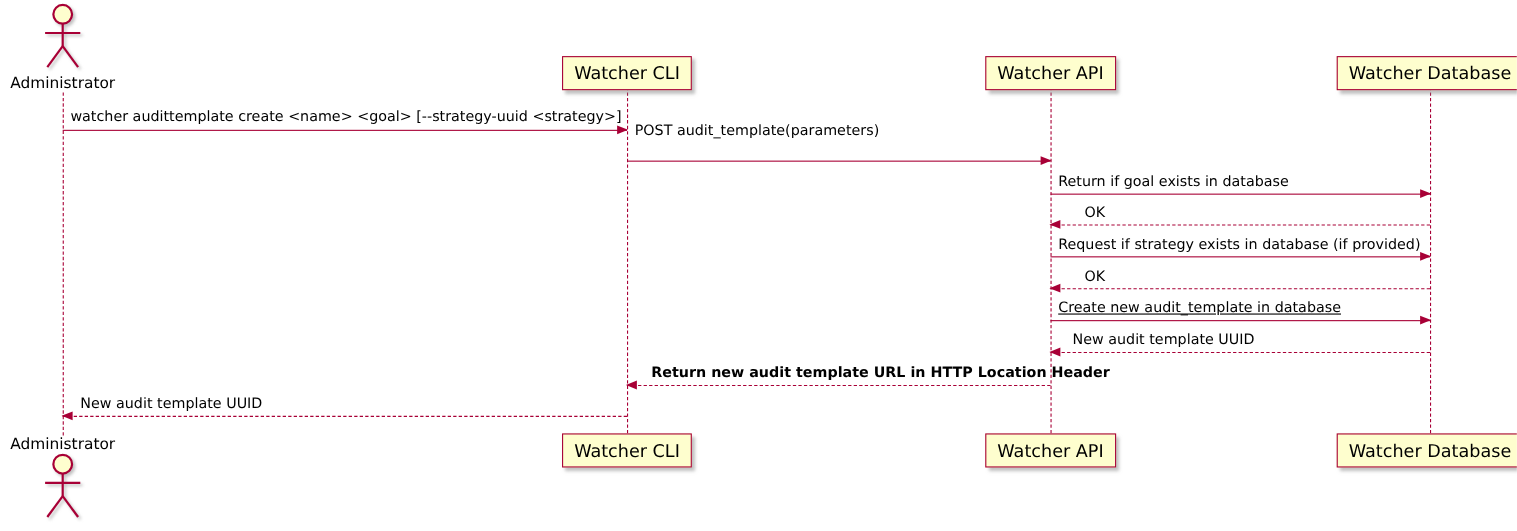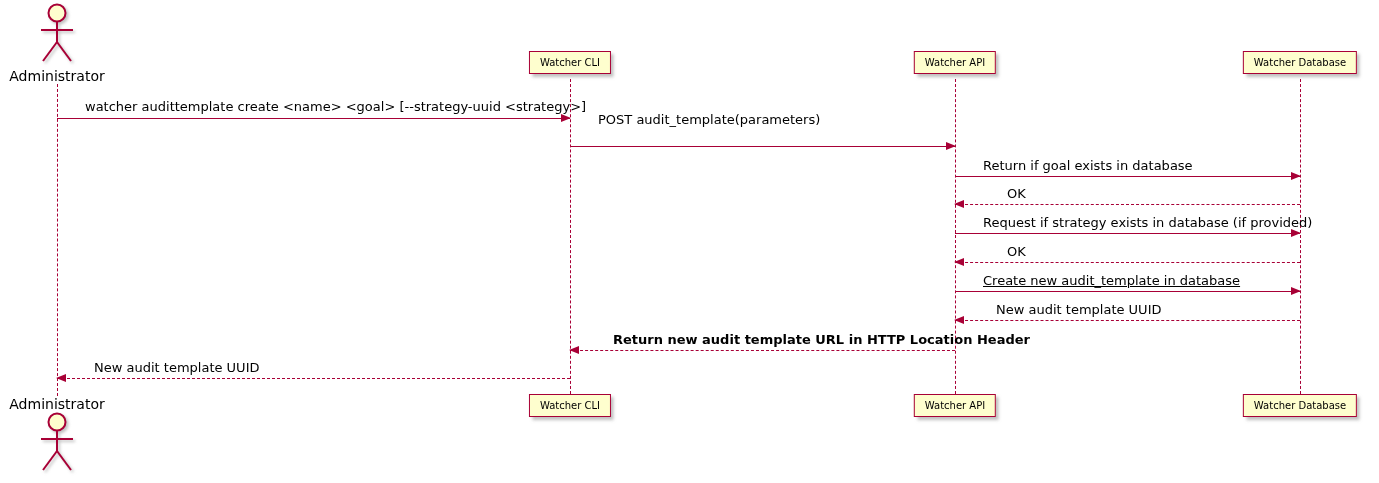--- a/index.html
+++ b/index.html
@@ -25,21 +25,21 @@
   .ll-cli   { left: 570px;  top: 79px; height: 315px; }
   .ll-api   { left: 955px;  top: 79px; height: 315px; }
   .ll-db    { left: 1300px; top: 79px; height: 315px; }
   
   .participant {
     position: absolute;
     transform: translateX(-50%);
     background: #FEFECE;
     border: 1.5px solid #A80036;
     padding: 5px 10px;
-    font-size: 10px;
+    font-size: 16px;
     color: #000000;
     white-space: nowrap;
     box-shadow: 3px 3px 3px rgba(140,140,140,0.55);
     box-sizing: border-box;
     text-align: right;
   }
   .p-cli-top { left: 570px;  top: 51px; }
   .p-api-top { left: 955px;  top: 51px; }
   .p-db-top  { left: 1300px; top: 51px; }
   .p-cli-bot { left: 570px;  top: 394px; }
@@ -63,21 +63,20 @@
     white-space: nowrap;
   }
   .actor-label-top { top: 68px; }
   .actor-label-bot { top: 396px; }
   
   .msg-label {
     position: absolute;
     white-space: nowrap;
     font-size: 13px;
     color: #000000;
-    margin-left: 21px;
   }
   .msg-line {
     position: absolute;
     height: 0;
     border-top: 1px solid #A80036;
   }
   .msg-line.dashed { border-top-style: dashed; }
   .head {
     position: absolute;
     width: 0;

